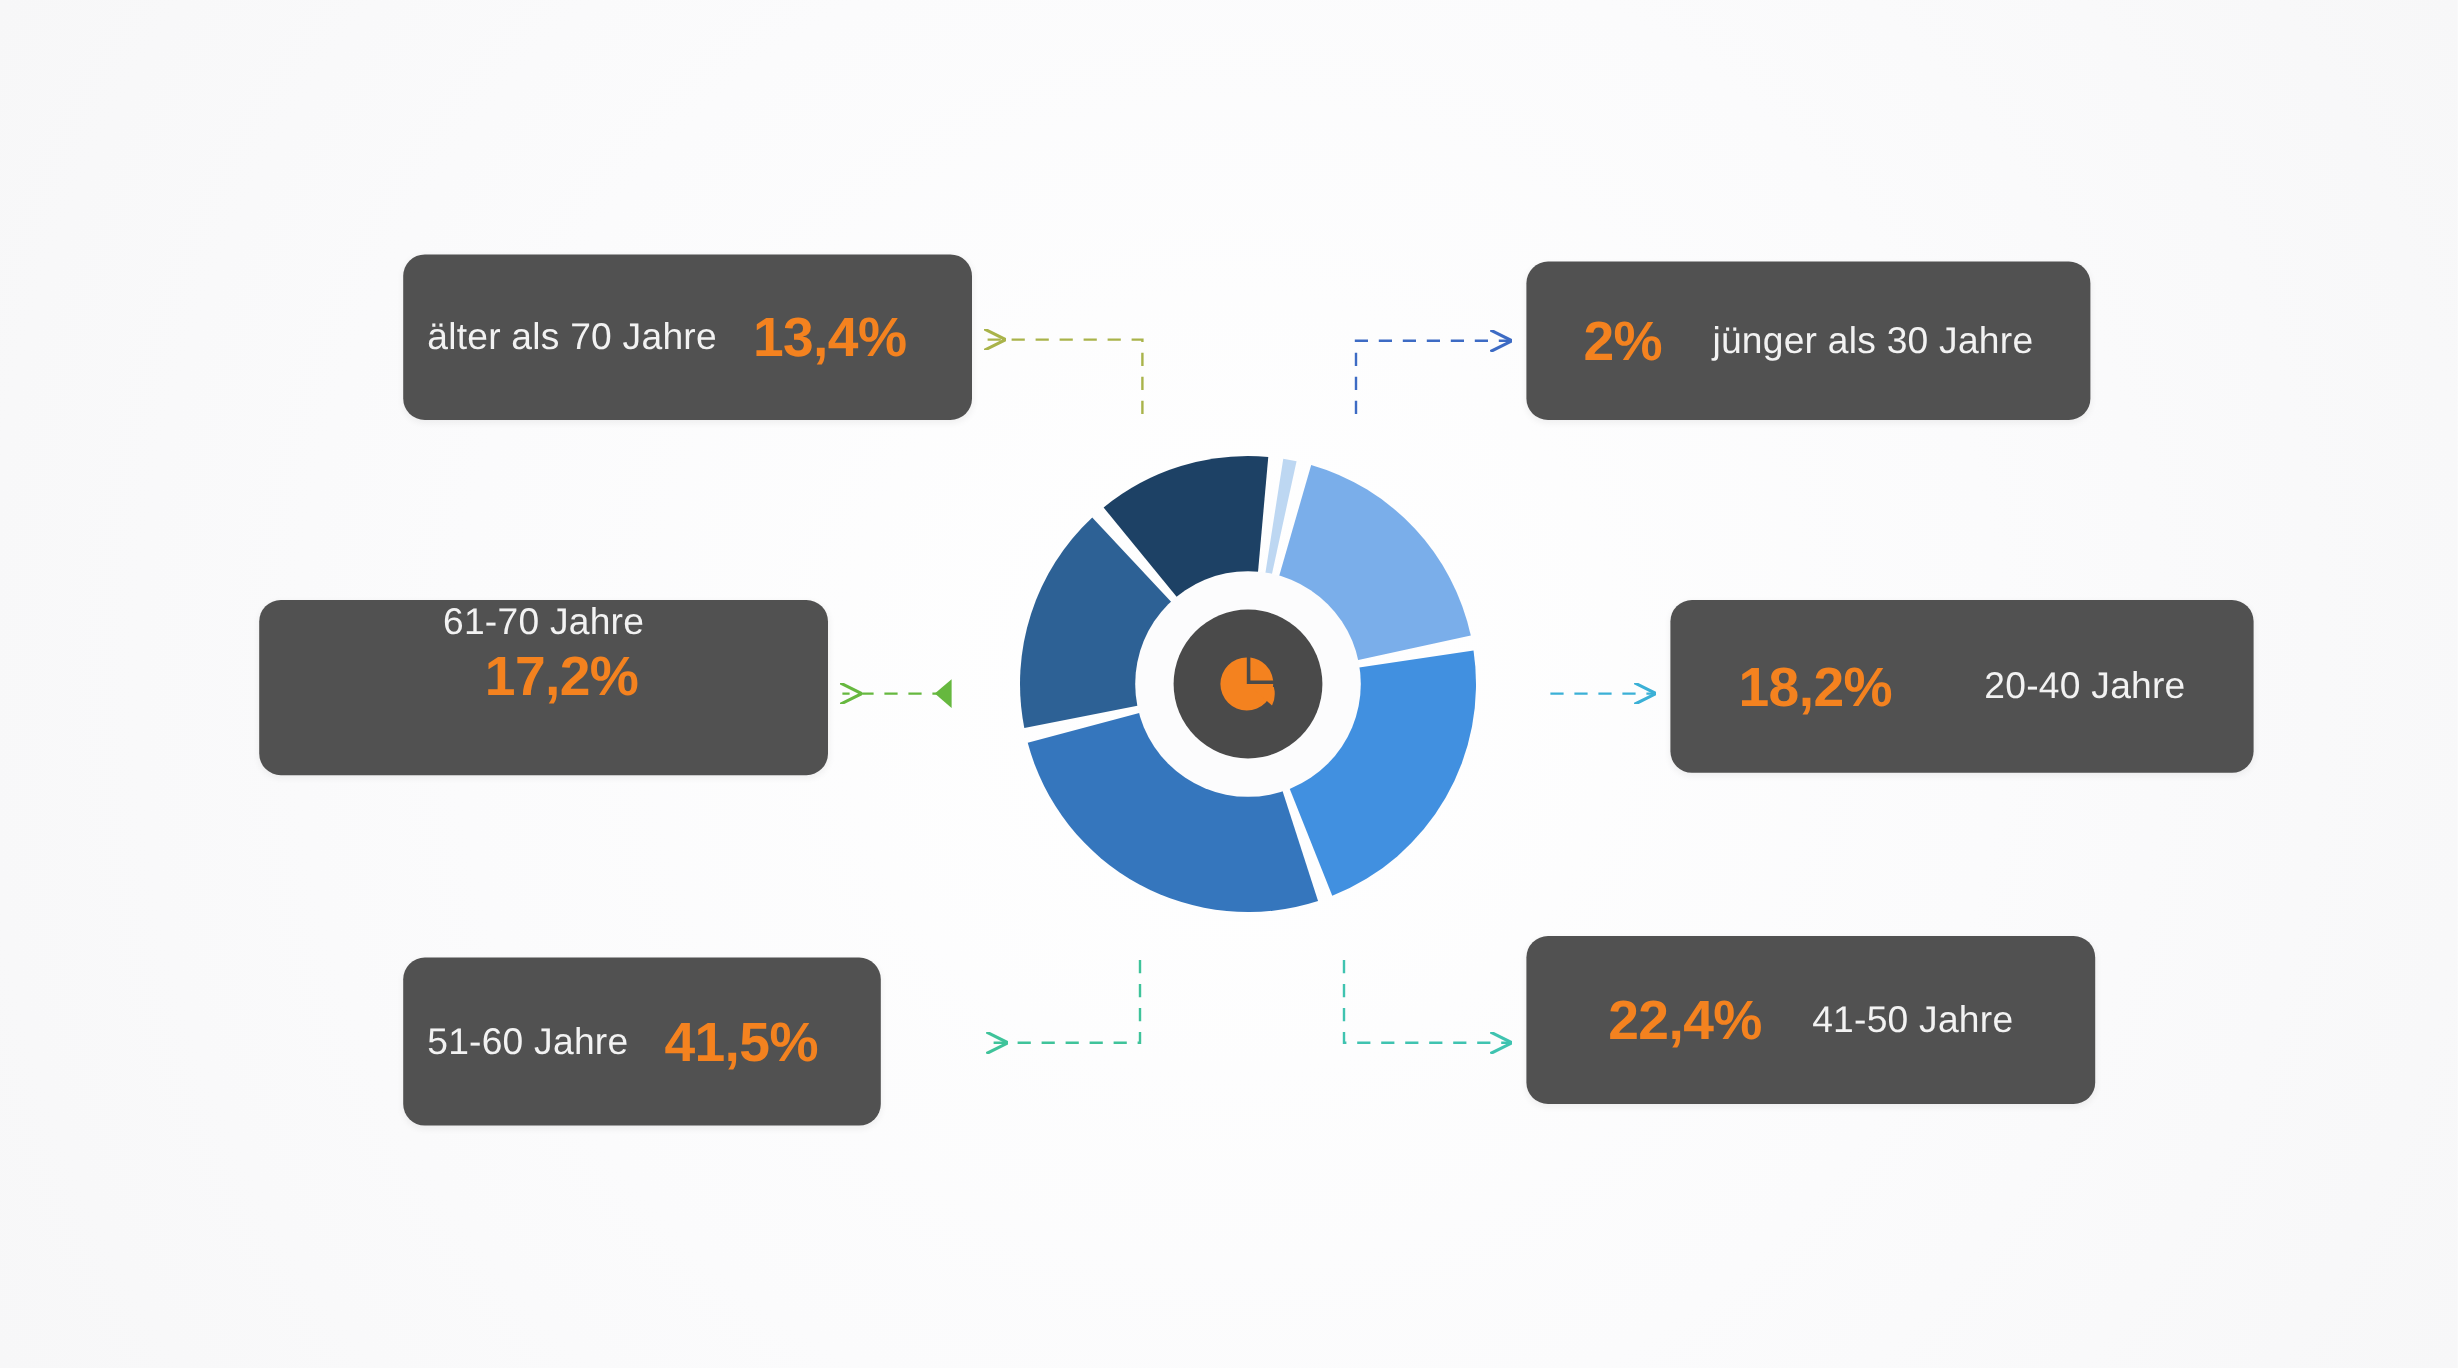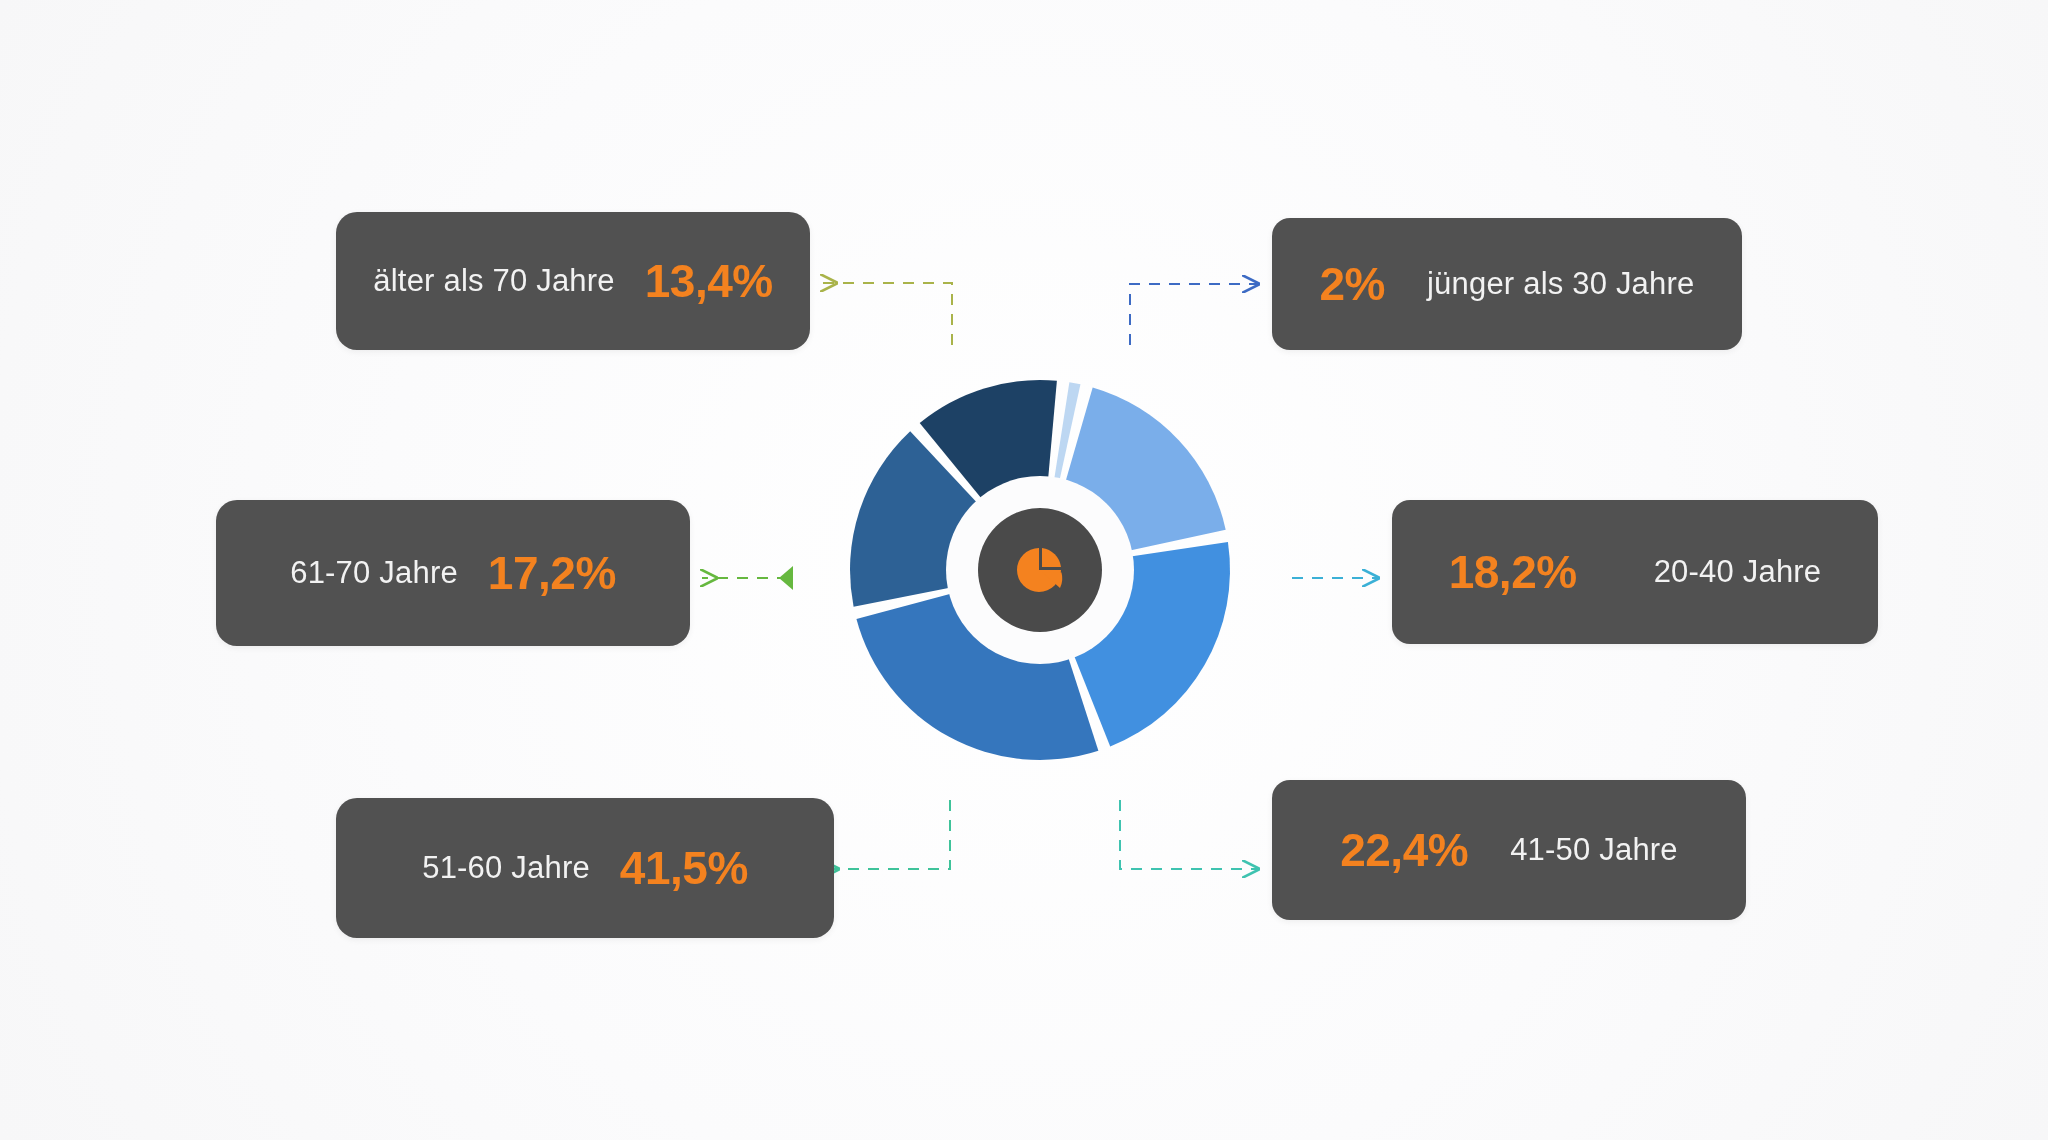--- a/index.html
+++ b/index.html
@@ -34,31 +34,31 @@
     letter-spacing:.2px;
     white-space:nowrap;
   }
   .callout .pct{
     color:#f4821f;
     font-size:46px;
     font-weight:700;
     letter-spacing:-.5px;
     white-space:nowrap;
   }
-  .c-left{justify-content:center;padding:0 36px;border-radius:21px;}
+  .c-left{padding:0 20px;}
   .c-left .pct{margin-left:30px;}
   .c-right{justify-content:center;padding:0 36px;}
   .c-right .label{margin-left:42px;}
 
   
   #box-ueber70 {left:336px; top:212px;  width:474px; height:138px;}
   #box-unter30 {left:1272px;top:218px;  width:470px; height:132px;}
-  #box-61-70   {left:216px; top:500px;  width:474px; height:146px;}
+  #box-61-70   {left:216px; top:500px;  width:474px; height:146px;flex-direction:column;}
   #box-30-40   {left:1392px;top:500px;  width:486px; height:144px;gap:35px;}
-  #box-51-60   {left:336px; top:798px;  width:498px; height:140px;}
+  #box-51-60   {left:336px; top:798px;  width:398px; height:140px;}
   #box-41-50   {left:1272px;top:780px;  width:474px; height:140px;}
 
   
   #donut-wrap{
     position:absolute;left:790px;top:320px;width:500px;height:500px;
   }
   #donut{display:block;}
   #hub{
     position:absolute;left:50%;top:50%;
     width:124px;height:124px;margin:-62px 0 0 -62px;

